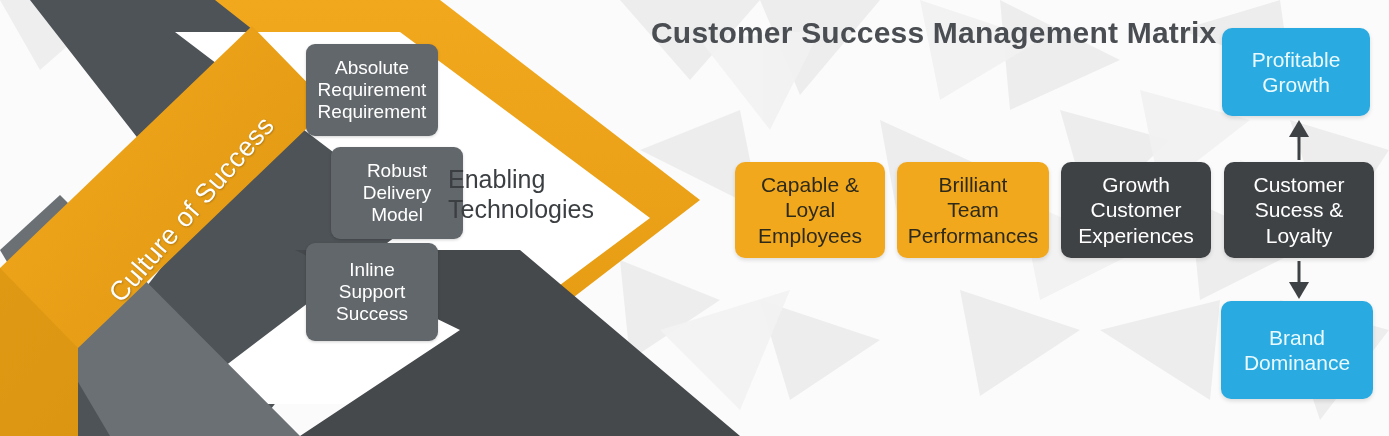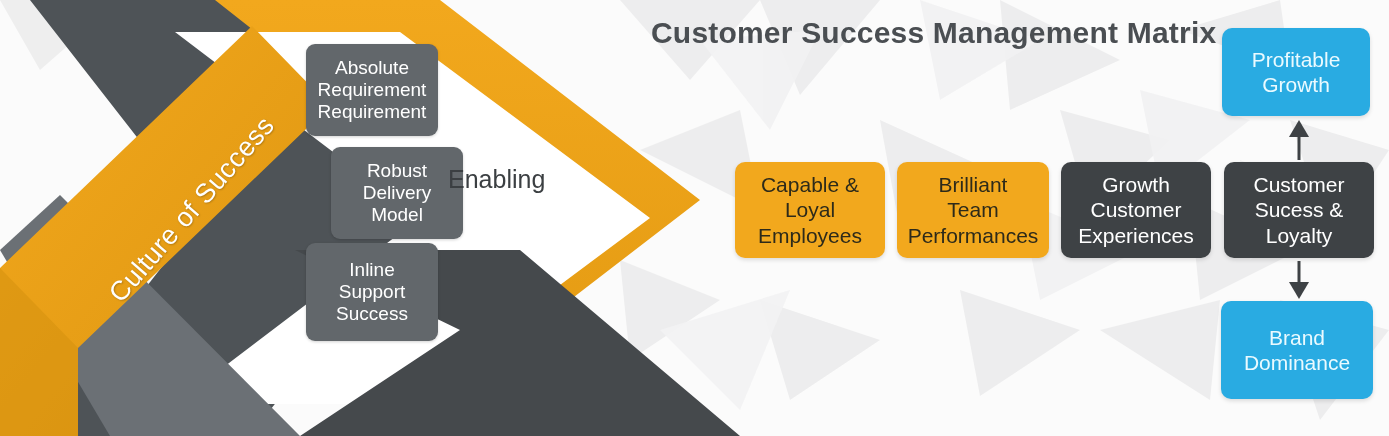--- a/index.html
+++ b/index.html
@@ -209,20 +209,21 @@
   <div class="pillar-box" id="pillar-2">
     <span>
       <span>Inline</span><br>
       <span>Support</span><br>
       <span>Success</span>
     </span>
   </div>
 
   <div id="enabling-tech-label">
     <span>Enabling</span><br>
+    <span>Technologies</span>
   </div>
 
   <div id="matrix-title">Customer Success Management Matrix</div>
 
   <div class="chain-box orange" id="chain-0">
     <span>
       <span>Capable &amp;</span><br>
       <span>Loyal</span><br>
       <span>Employees</span>
     </span>

